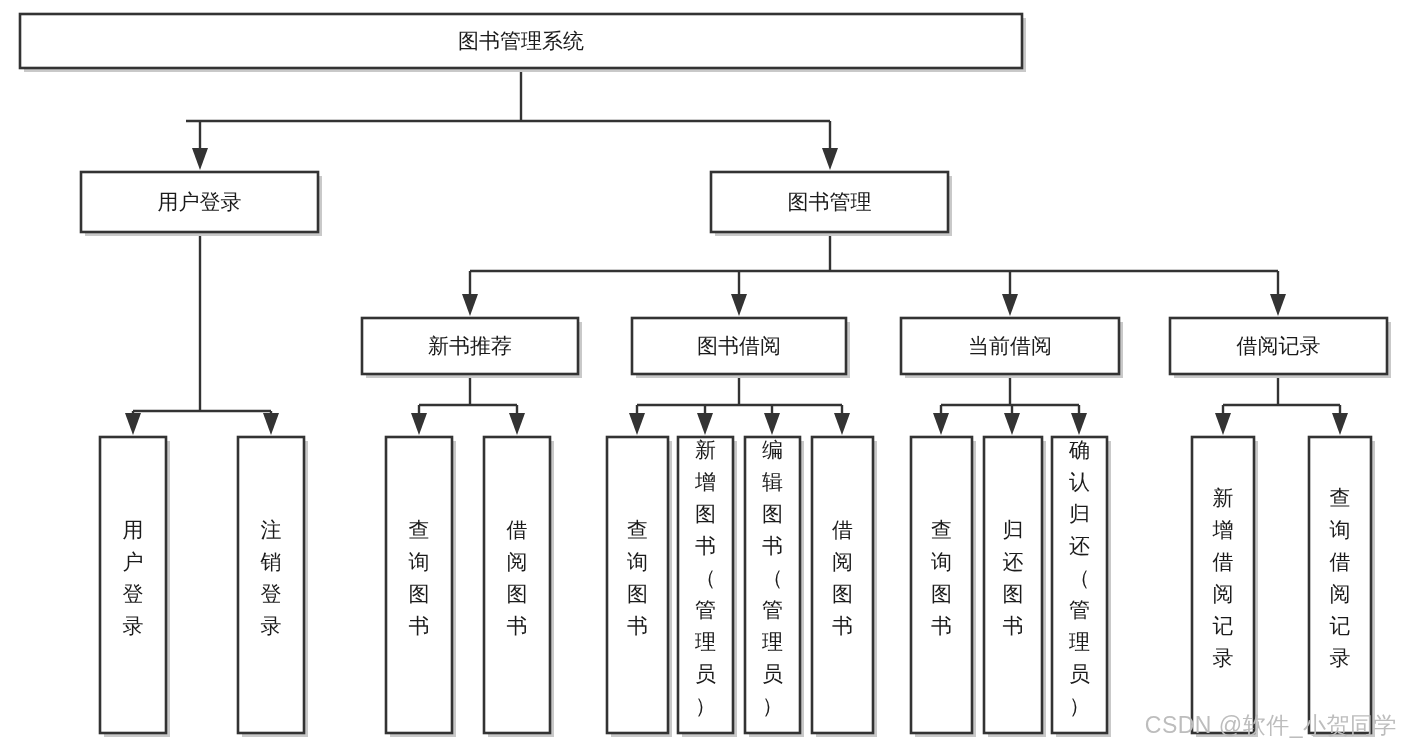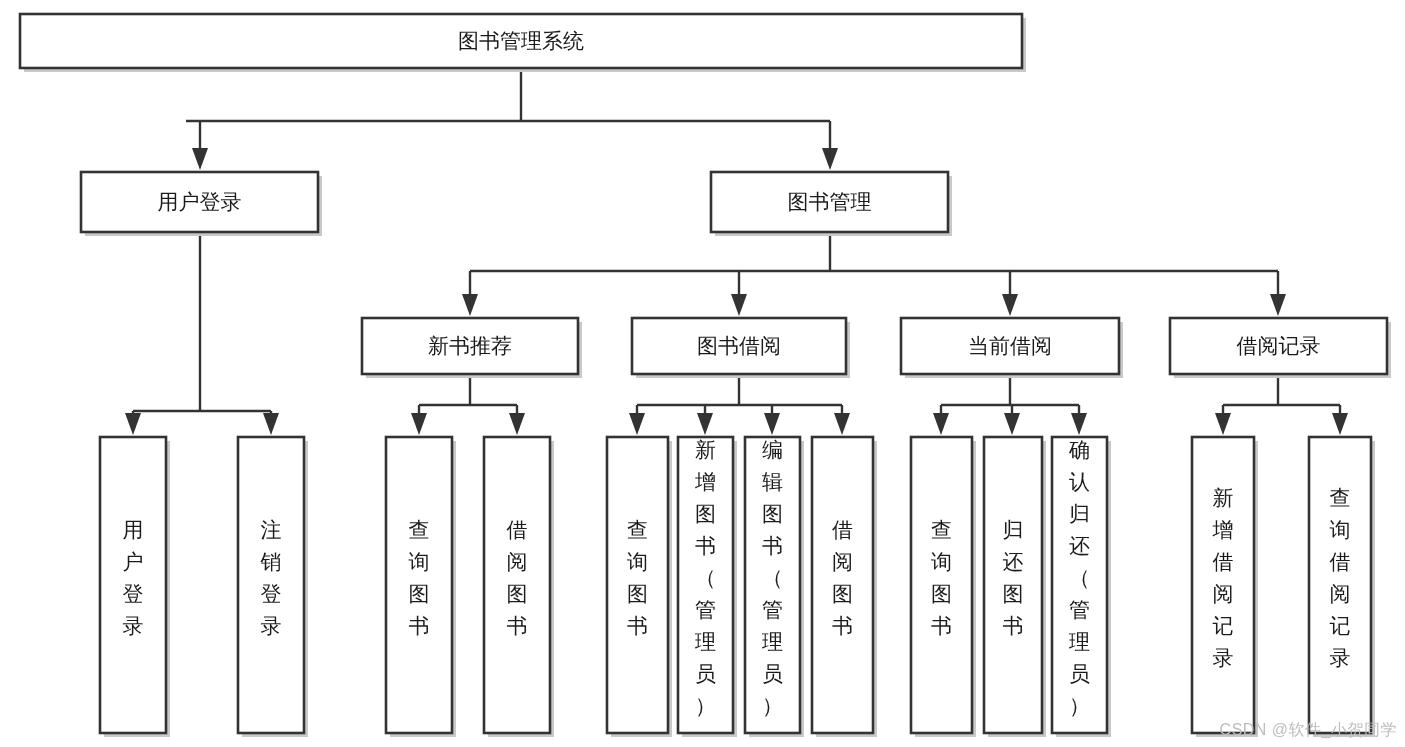--- a/index.html
+++ b/index.html
@@ -49,21 +49,21 @@
     font-family: "Liberation Sans", "DejaVu Sans", sans-serif;
     font-size: 21px;
     fill: #1b1b1b;
     text-anchor: middle;
   }
   .watermark {
     position: absolute;
     right: 8px;
     bottom: 6px;
     font-family: "Liberation Sans", "DejaVu Sans", sans-serif;
-    font-size: 16px;
+    font-size: 23px;
     color: #bdbdbd;
     letter-spacing: 0.5px;
     white-space: nowrap;
     pointer-events: none;
     user-select: none;
   }
 </style>
 </head>
 <body>
 

